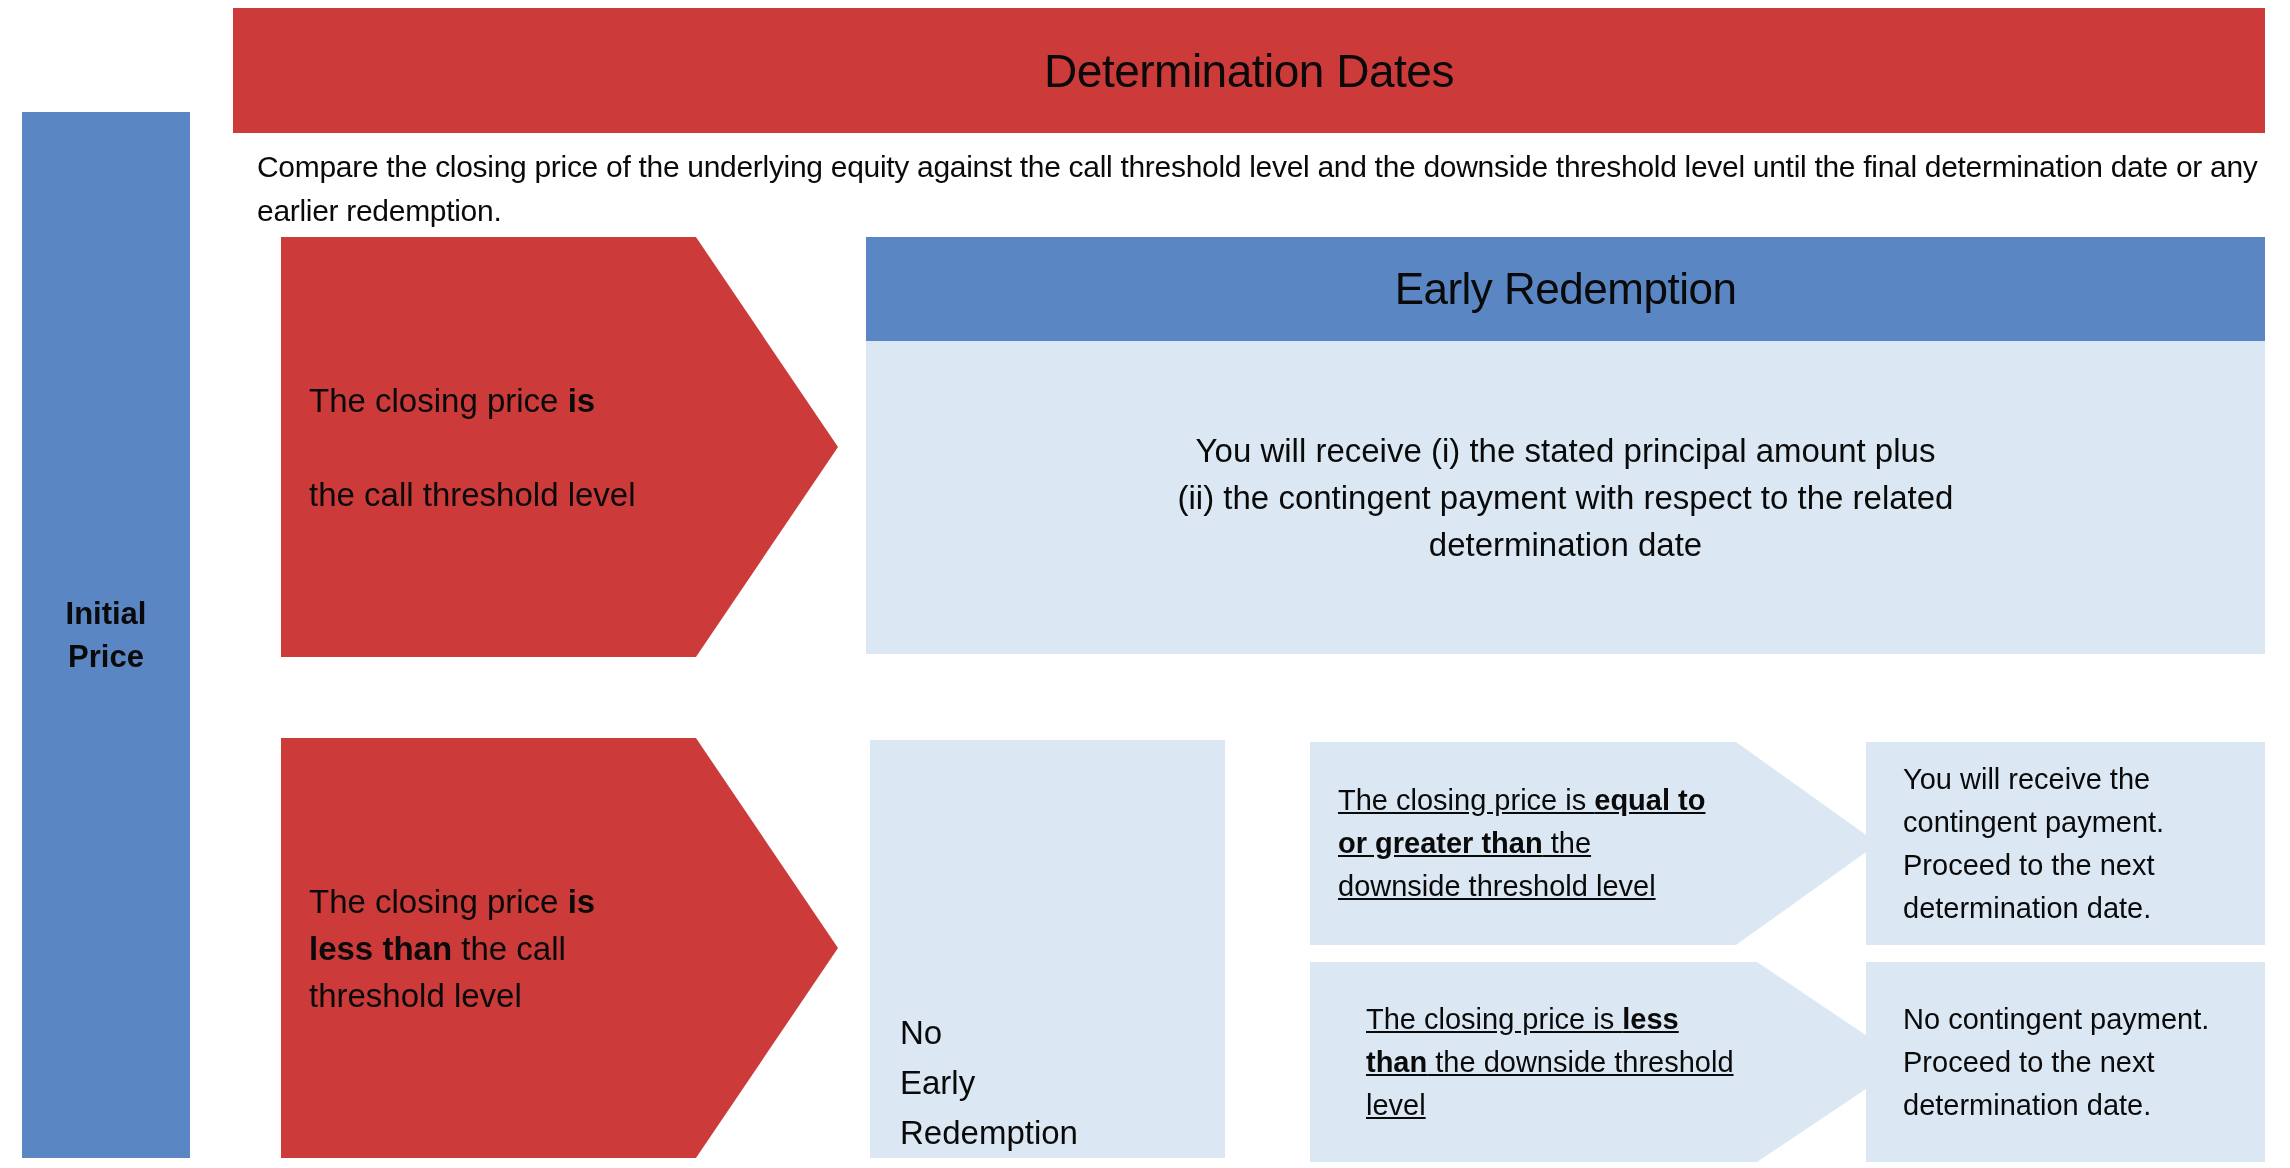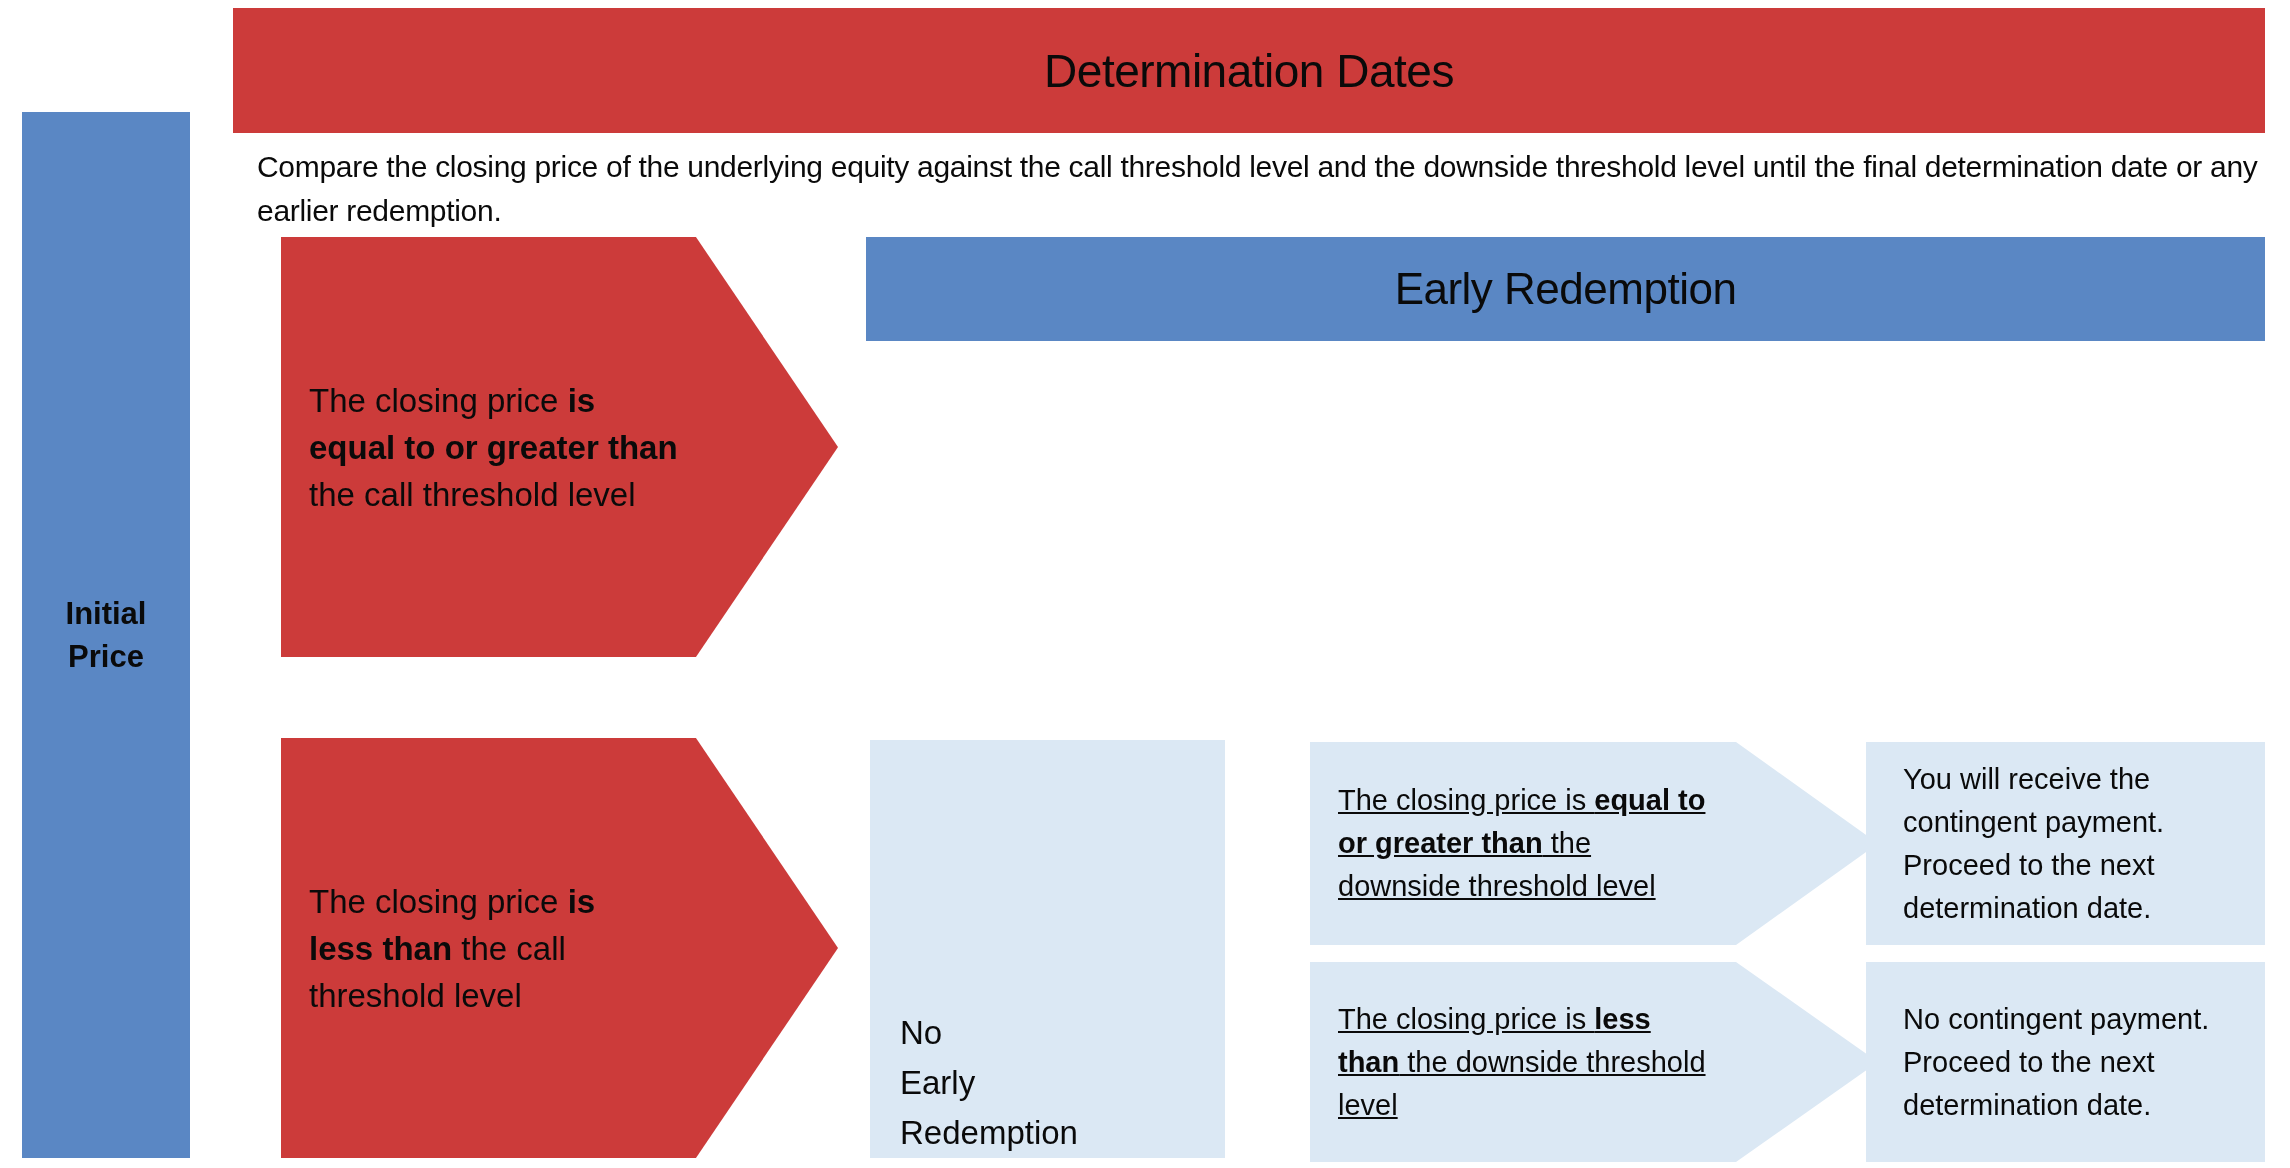--- a/index.html
+++ b/index.html
@@ -75,21 +75,21 @@
   
   .no-er{
     position:absolute;left:870px;top:740px;width:355px;height:418px;
     background:var(--lightblue);
     display:flex;flex-direction:column;justify-content:flex-end;
   }
   .no-er-label{padding-left:30px;font-size:33px;line-height:50px;white-space:pre-line;}
 
   
   .sub-arrow-above{left:1262px;top:742px;width:568px;height:203px;}
-  .sub-arrow-below{left:1262px;top:962px;width:568px;height:200px;}
+  .sub-arrow-below{left:1262px;top:962px;width:568px;height:200px;padding-left:28px;}
   .arrow.light .arrow-text{
     padding-left:28px;font-size:29px;line-height:43px;
   }
 
   
   .outcome{
     position:absolute;left:1866px;width:399px;
     background:var(--lightblue);
     display:flex;flex-direction:column;justify-content:center;
     font-size:29px;line-height:43px;white-space:pre-line;
@@ -111,27 +111,30 @@
 Price</div>
   </div>
 
   <div class="header">
     <span>Determination Dates</span>
   </div>
 
   <div class="intro">Compare the closing price of the underlying equity against the call threshold level and the downside threshold level until the final determination date or any earlier redemption.</div>
 
   <div class="arrow red arrow-above">
-    <div class="arrow-text"><span>The closing price </span><b>is</b><br><b>equal to or greater than</b><br><span>the call threshold level</span></div>
+    <div class="arrow-text"><span>The closing price </span><b>is</b><br><br><span>the call threshold level</span></div>
   </div>
 
   <div class="er-header">
     <span>Early Redemption</span>
   </div>
 
+  <div class="er-body">You will receive (i) the stated principal amount plus
+(ii) the contingent payment with respect to the related
+determination date</div>
 
   <div class="arrow red arrow-below">
     <div class="arrow-text"><span>The closing price </span><b>is</b><br><b>less than</b><span> the call</span><br><span>threshold level</span></div>
   </div>
 
   <div class="no-er">
     <div class="no-er-label">No
 Early
 Redemption</div>
   </div>

